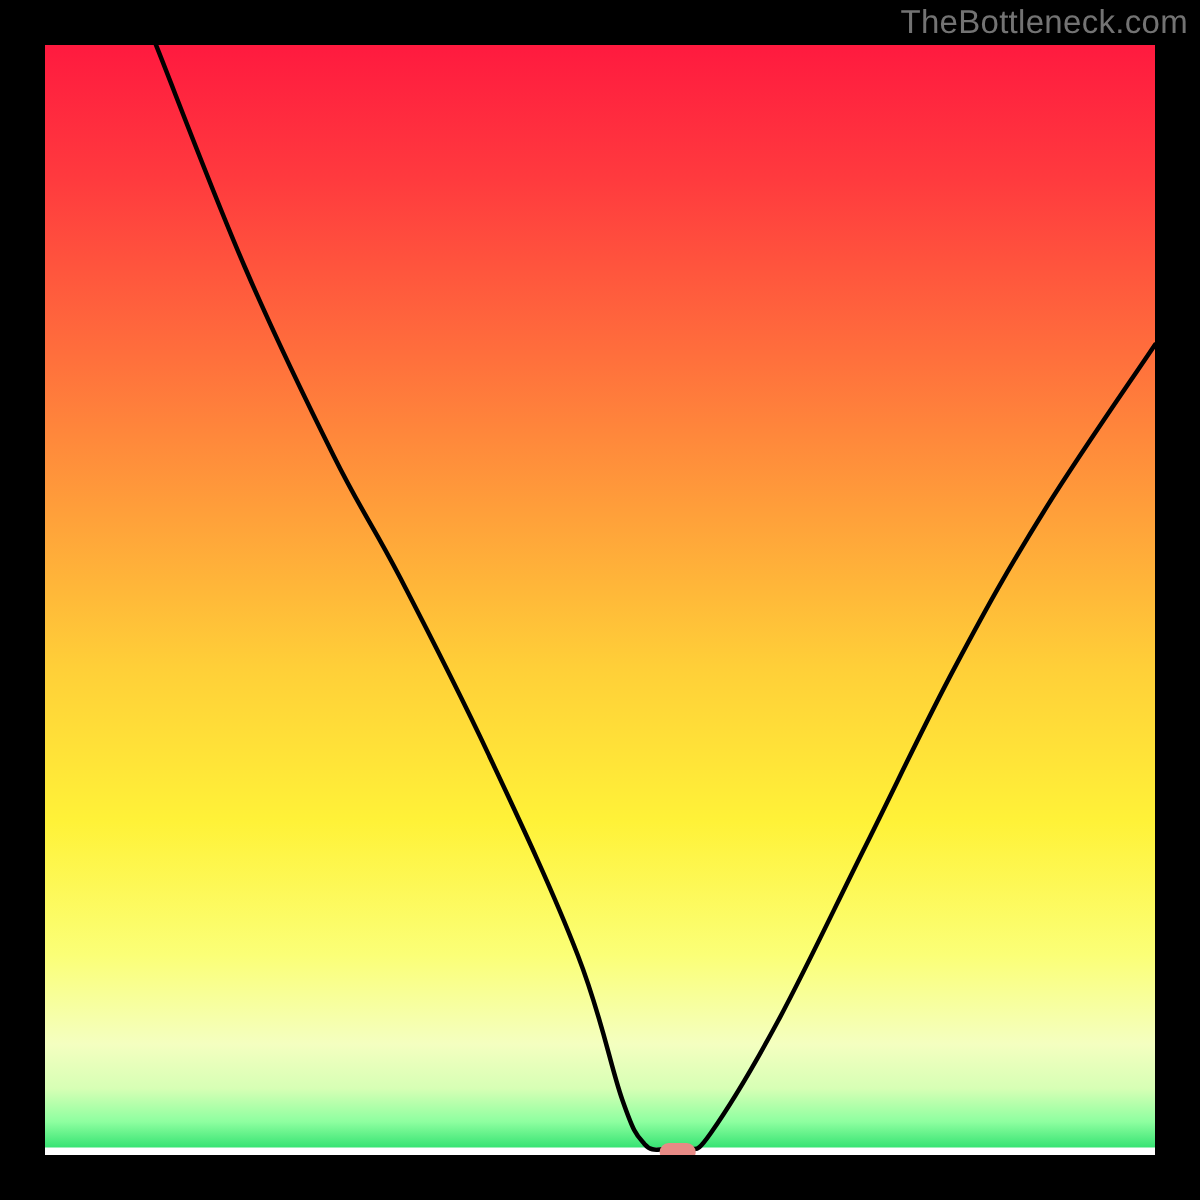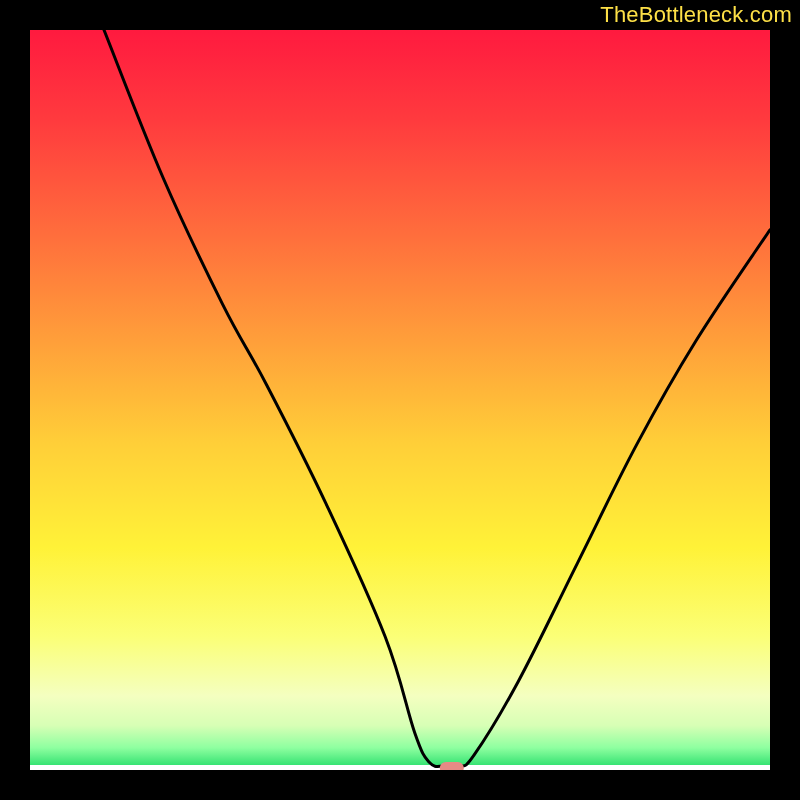--- a/index.html
+++ b/index.html
@@ -16,21 +16,21 @@
     left: 0;
     top: 0;
     width: 800px;
     height: 800px;
     background: #000;
   }
   .watermark {
     position: absolute;
     top: 2px;
     right: 8px;
-    color: #fde047;
+    color: #737373;
     font-size: 22px;
     font-weight: 500;
     letter-spacing: 0.2px;
     z-index: 50;
   }
   .plot-area {
     position: absolute;
     left: 30px;
     top: 30px;
     width: 740px;

